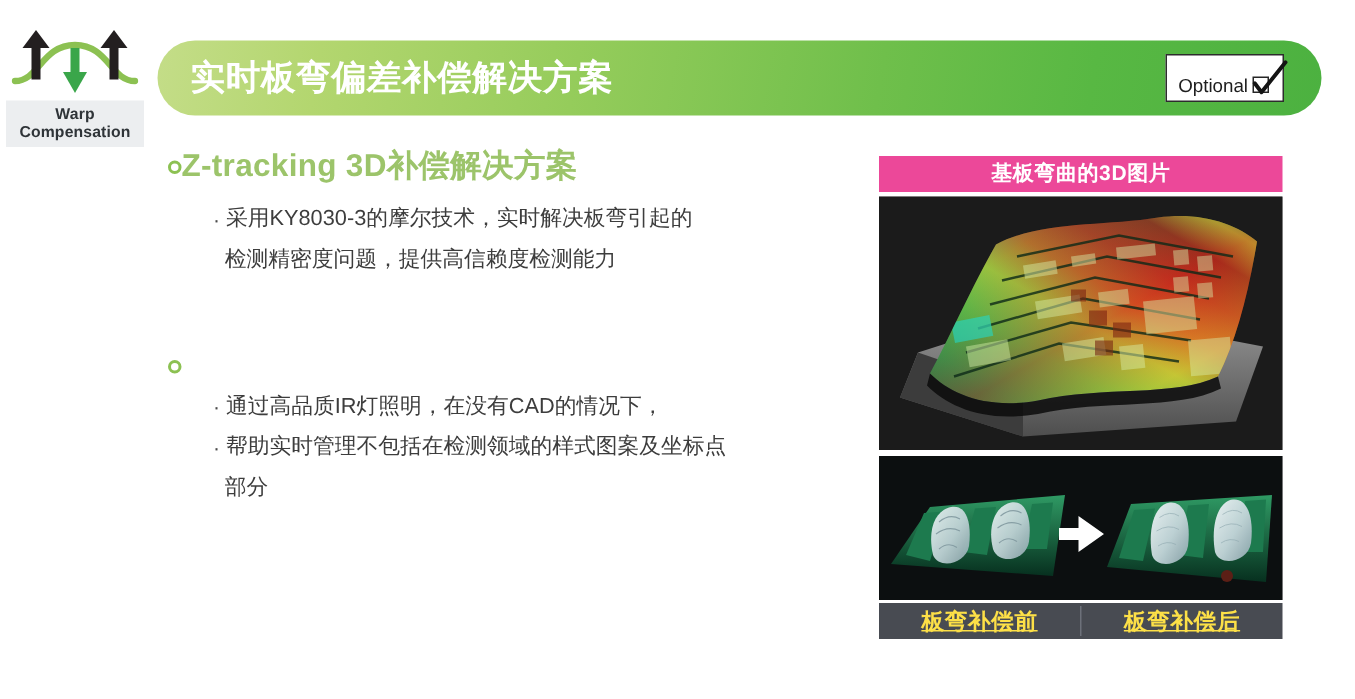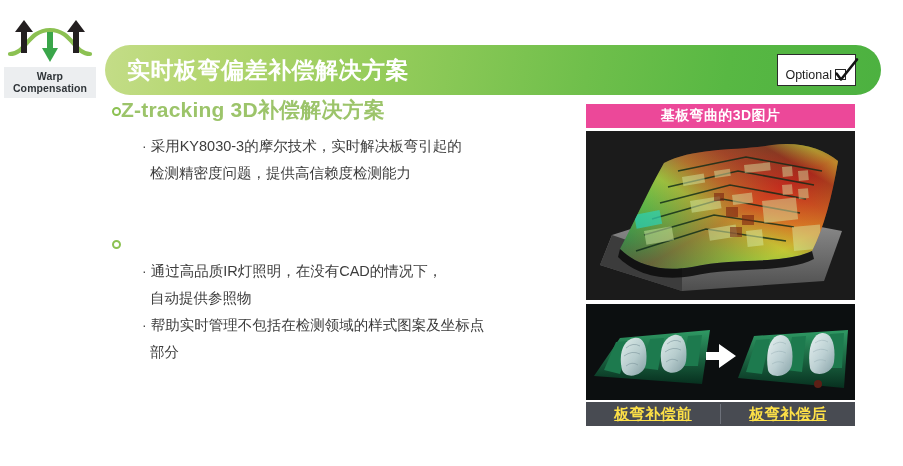--- a/index.html
+++ b/index.html
@@ -14,21 +14,21 @@
   .warp-badge{position:absolute;left:4px;top:14px;width:92px;}
   .warp-icon{width:92px;height:52px;display:block;}
   .warp-label{
     margin-top:1px;background:#eceef0;color:#2f3438;
     font-size:10.5px;font-weight:bold;line-height:12px;
     text-align:center;padding:3px 2px 4px 2px;letter-spacing:.1px;
   }
 
   
   .banner{
-    position:absolute;left:105px;top:45px;width:776px;height:50px;
+    position:absolute;left:105px;top:27px;width:776px;height:50px;
     border-radius:25px;
     background:linear-gradient(100deg,#c4dd88 0%,#b3d66f 14%,#95cc5b 36%,#6fbf4b 62%,#58b843 80%,#4cb140 100%);
   }
   .banner-title{
     position:absolute;left:22px;top:50%;transform:translateY(-50%);
     color:#ffffff;font-size:23px;font-weight:bold;letter-spacing:.5px;
     white-space:nowrap;
   }
   .optional-badge{
     position:absolute;right:25px;top:50%;transform:translateY(-50%);
@@ -141,24 +141,20 @@
     </div>
 
     <div class="section section-2">
       <div class="sec-head">
         <span class="ring"></span>
       </div>
       <div class="bullets">
         <div class="bullet">
           <span class="dot">·</span>
           <span class="btext">通过高品质IR灯照明，在没有CAD的情况下，</span>
-        </div>
-        <div class="bullet">
-          <span class="dot">&nbsp;</span>
-          <span class="btext">自动提供参照物</span>
         </div>
         <div class="bullet">
           <span class="dot">·</span>
           <span class="btext">帮助实时管理不包括在检测领域的样式图案及坐标点</span>
         </div>
         <div class="bullet">
           <span class="dot">&nbsp;</span>
           <span class="btext">部分</span>
         </div>
       </div>

